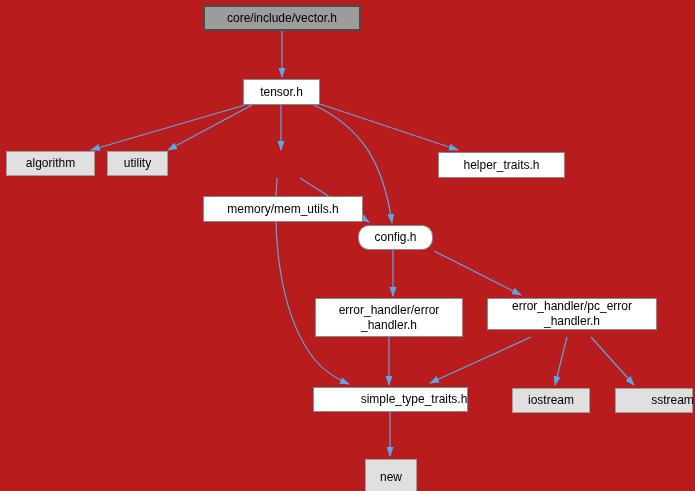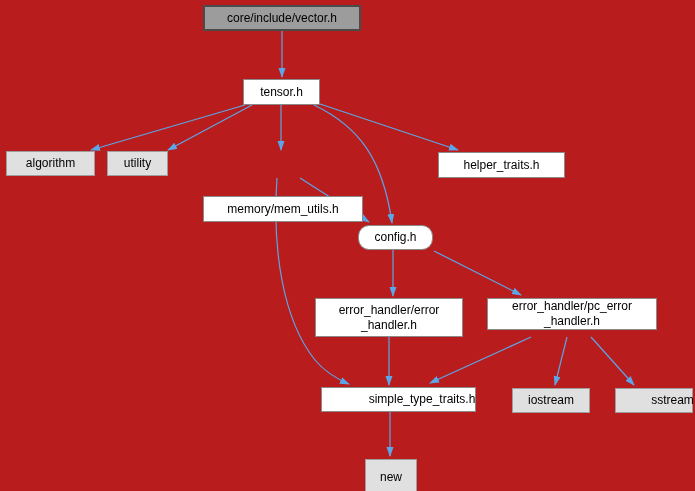--- a/index.html
+++ b/index.html
@@ -82,18 +82,18 @@
       <div class="node file" style="left: 243px; top: 79px; width: 77px; height: 26px; background: rgb(255, 255, 255); border-color: rgb(138, 138, 138); text-align: center;">tensor.h</div>
       <div class="node system" style="left: 6px; top: 151px; width: 89px; height: 25px; background: rgb(224, 224, 224); border-color: rgb(158, 158, 158);">algorithm</div>
       <div class="node system" style="left: 107px; top: 151px; width: 61px; height: 25px; background: rgb(224, 224, 224); border-color: rgb(158, 158, 158);">utility</div>
       <div class="node file" style="left: 203px; top: 152px; width: 160px; height: 26px; background: rgb(255, 255, 255); border-color: rgb(138, 138, 138); margin-top: 44px;">memory/mem_utils.h</div>
       <div class="node file" style="left: 438px; top: 152px; width: 127px; height: 26px; background: rgb(255, 255, 255); border-color: rgb(138, 138, 138);">helper_traits.h</div>
       <div class="node file" style="left: 358px; top: 225px; width: 75px; height: 25px; background: rgb(255, 255, 255); border-color: rgb(138, 138, 138); border-radius: 11px;">config.h</div>
       <div class="node file" style="left: 315px; top: 298px; width: 148px; height: 39px; background: rgb(255, 255, 255); border-color: rgb(138, 138, 138);">error_handler/error
 _handler.h</div>
       <div class="node file" style="left: 487px; top: 298px; width: 170px; height: 32px; background: rgb(255, 255, 255); border-color: rgb(138, 138, 138);">error_handler/pc_error
 _handler.h</div>
-      <div class="node file" style="left: 321px; top: 387px; width: 155px; height: 25px; background: rgb(255, 255, 255); border-color: rgb(138, 138, 138); padding-left: 47px;">simple_type_traits.h</div>
+      <div class="node file" style="left: 313px; top: 387px; width: 155px; height: 25px; background: rgb(255, 255, 255); border-color: rgb(138, 138, 138); padding-left: 47px;">simple_type_traits.h</div>
       <div class="node system" style="left: 512px; top: 388px; width: 78px; height: 25px; background: rgb(224, 224, 224); border-color: rgb(158, 158, 158);">iostream</div>
       <div class="node system" style="left: 615px; top: 388px; width: 78px; height: 25px; background: rgb(224, 224, 224); border-color: rgb(158, 158, 158); padding-left: 37px;">sstream</div>
       <div class="node system" style="left: 365px; top: 459px; width: 52px; height: 36px; background: rgb(224, 224, 224); border-color: rgb(158, 158, 158);">new</div>
     </div>
 </div>
 
 </body></html>

